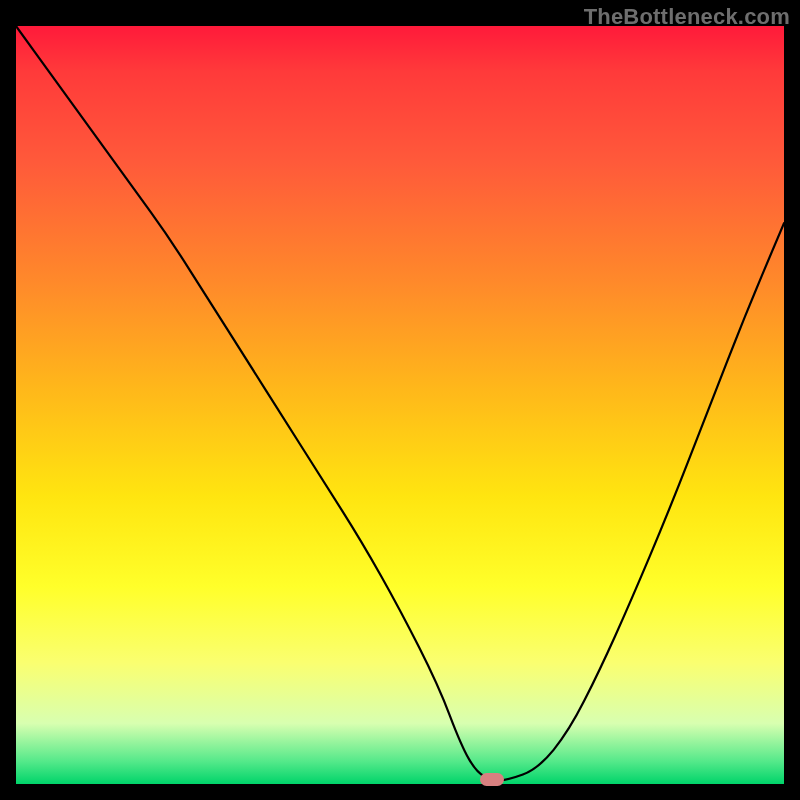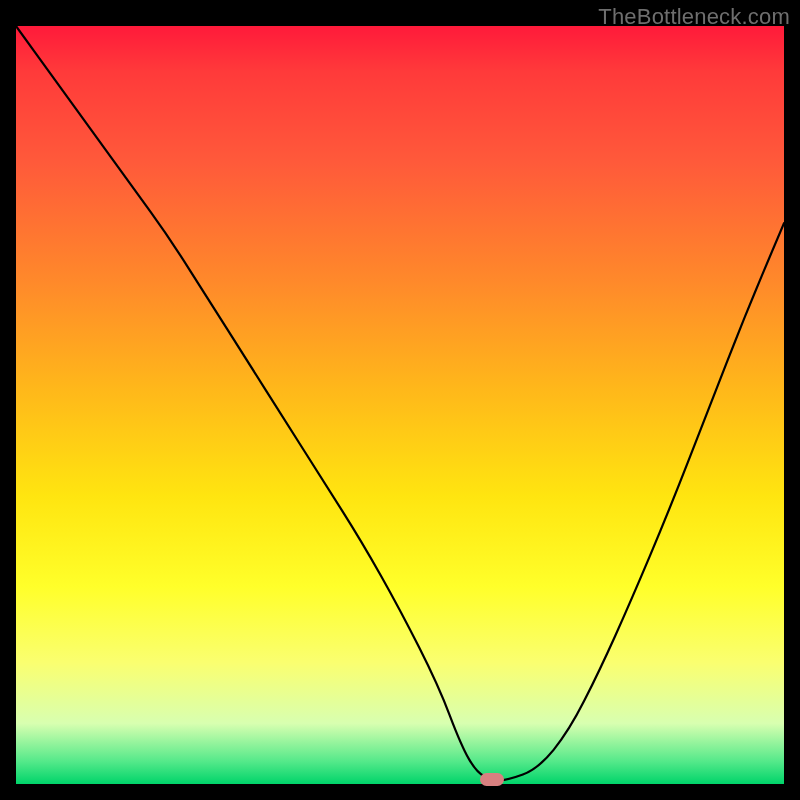--- a/index.html
+++ b/index.html
@@ -16,21 +16,21 @@
     width: 800px;
     height: 800px;
     background: #000;
   }
   .watermark {
     position: absolute;
     top: 4px;
     right: 10px;
     color: #6e6e6e;
     font-size: 22px;
-    font-weight: 400;
+    font-weight: 700;
     letter-spacing: 0.2px;
     z-index: 5;
   }
   .plot {
     position: absolute;
     left: 16px;
     top: 26px;
     width: 768px;
     height: 758px;
     box-sizing: border-box;

